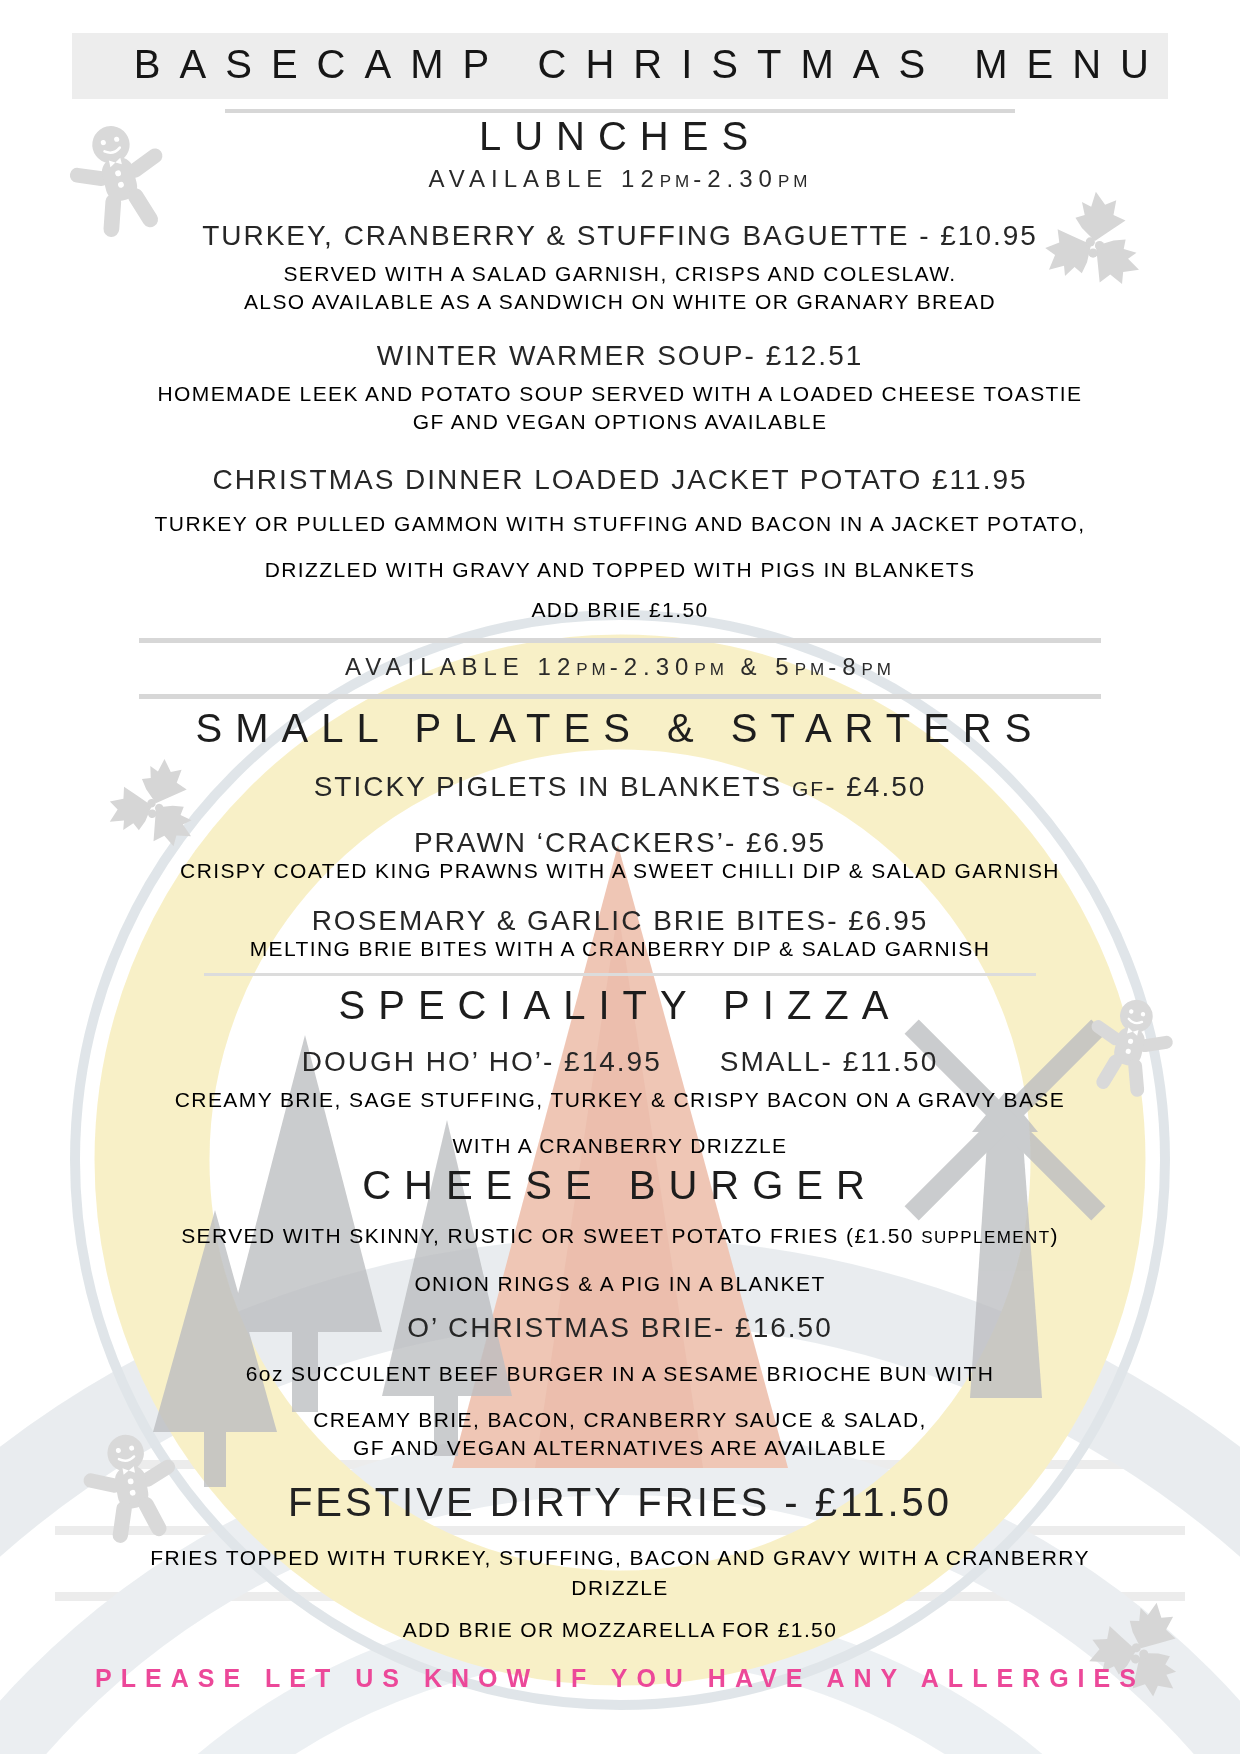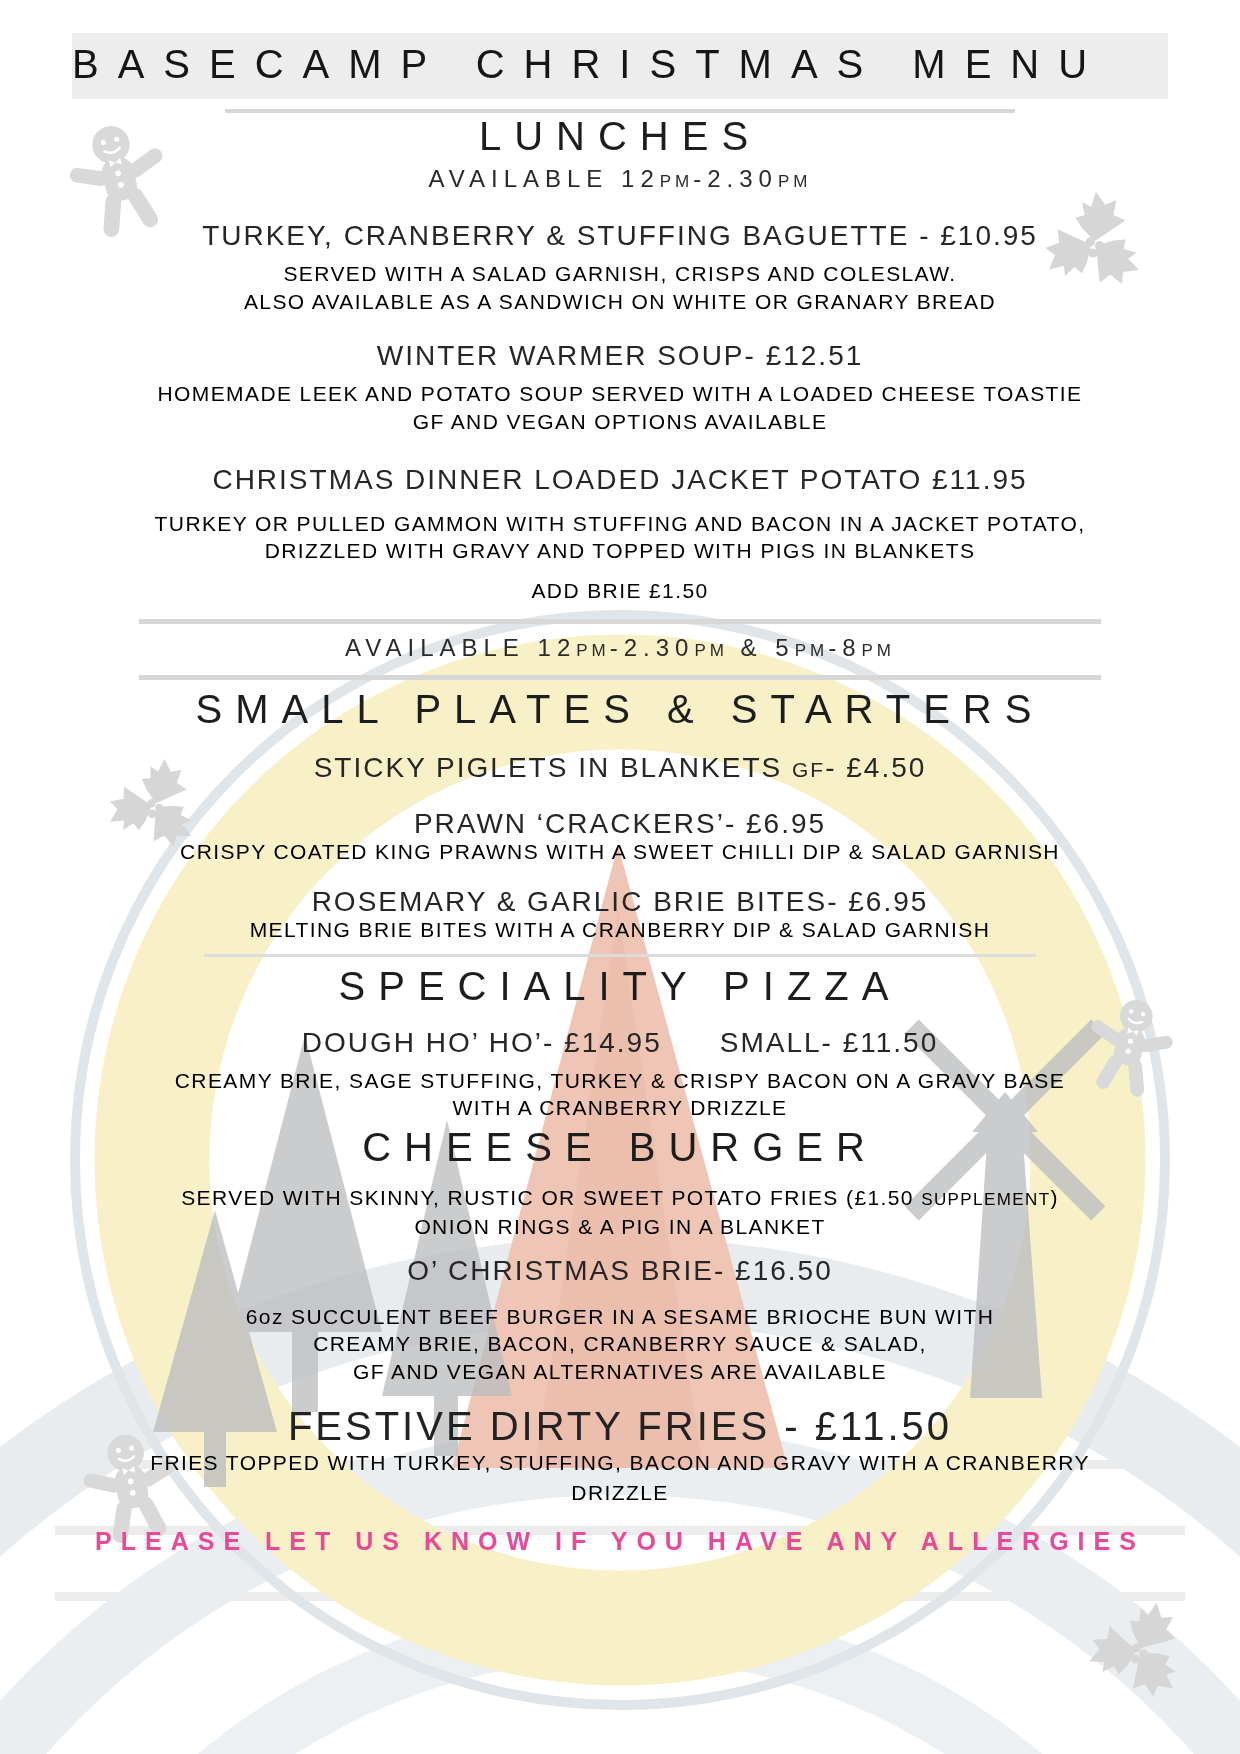--- a/index.html
+++ b/index.html
@@ -17,21 +17,21 @@
     pointer-events:none;
   }
   .watermark { z-index:0; }
   .deco-layer { z-index:1; }
   .deco { position:absolute; }
   
   .menu {
     position:relative; z-index:2;
     width:100%; height:100%;
     display:flex; flex-direction:column; align-items:center;
-    text-align:left;
+    text-align:right;
     padding-top:33px;
   }
   .title-bar {
     width:1096px; background:#ededed;
     padding:9px 0 12px;
   }
   .title-bar span {
     font-size:40px; letter-spacing:19px; color:#161616; white-space:nowrap;
   }
   .rule { background:#d7d7d7; }
@@ -42,21 +42,21 @@
   .heading { font-size:40px; line-height:46px; letter-spacing:13px; color:#1d1d1d; font-weight:400; white-space:nowrap; }
   .avail { font-size:24px; line-height:28px; letter-spacing:6px; color:#2a2a2a; white-space:nowrap; }
   .avail .pm { font-size:17px; letter-spacing:4px; }
   .item-title { font-size:28px; line-height:32px; letter-spacing:2px; color:#262626; white-space:nowrap; }
   .item-title .small-caps { font-size:21px; }
   .item-title-lg { font-size:40px; line-height:44px; letter-spacing:3px; color:#222; white-space:nowrap; }
   .item-desc { font-size:21px; line-height:24px; letter-spacing:1.4px; color:#000000; max-width:1120px; }
   .item-desc .small-caps { font-size:17px; }
   .sp { margin-left:58px; }
   .footer-note { font-size:25px; line-height:28px; letter-spacing:9px; font-weight:700; color:#ec4899; white-space:nowrap; }
-  .m4{margin-top:4px}.m6{margin-top:6px}.m8{margin-top:0}.m10{margin-top:10px}.m14{margin-top:3px}.m16{margin-top:16px}.m18{margin-top:18px}
+  .m4{margin-top:4px}.m6{margin-top:6px}.m8{margin-top:0}.m10{margin-top:10px}.m14{margin-top:22px}.m16{margin-top:16px}.m18{margin-top:18px}
   .m20{margin-top:20px}.m22{margin-top:22px}.m24{margin-top:24px}.m26{margin-top:26px}
   .m30{margin-top:30px}
 </style>
 </head>
 <body>
 
 <svg width="0" height="0" style="position:absolute">
   <defs>
     <symbol id="sym-gingerbread" viewBox="0 0 100 120">
       <g fill="#d9d9d9">
@@ -193,16 +193,17 @@
   <div class="item-desc m14">ONION RINGS &amp; A PIG IN A BLANKET</div>
 
   <div class="item-title m16">O’ CHRISTMAS BRIE- £16.50</div>
   <div class="item-desc m18">6oz SUCCULENT BEEF BURGER IN A SESAME BRIOCHE BUN WITH</div>
   <div class="item-desc m14">CREAMY BRIE, BACON, CRANBERRY SAUCE &amp; SALAD,</div>
   <div class="item-desc m4">GF AND VEGAN ALTERNATIVES ARE AVAILABLE</div>
 
   <div class="item-title-lg m20">FESTIVE DIRTY FRIES - £11.50</div>
   <div class="item-desc m14">FRIES TOPPED WITH TURKEY, STUFFING, BACON AND GRAVY WITH A CRANBERRY</div>
   <div class="item-desc m6">DRIZZLE</div>
+  <div class="item-desc m18">ADD BRIE OR MOZZARELLA FOR £1.50</div>
 
   <div class="footer-note m22">PLEASE LET US KNOW IF YOU HAVE ANY ALLERGIES</div>
 
 </main>
 
 </body></html>

